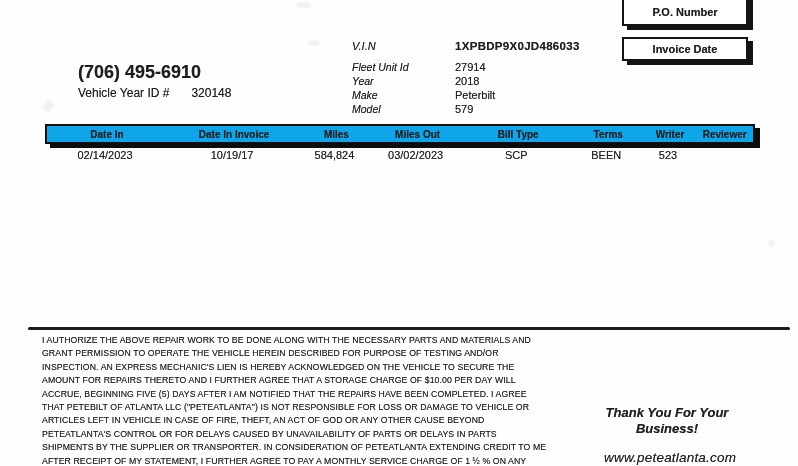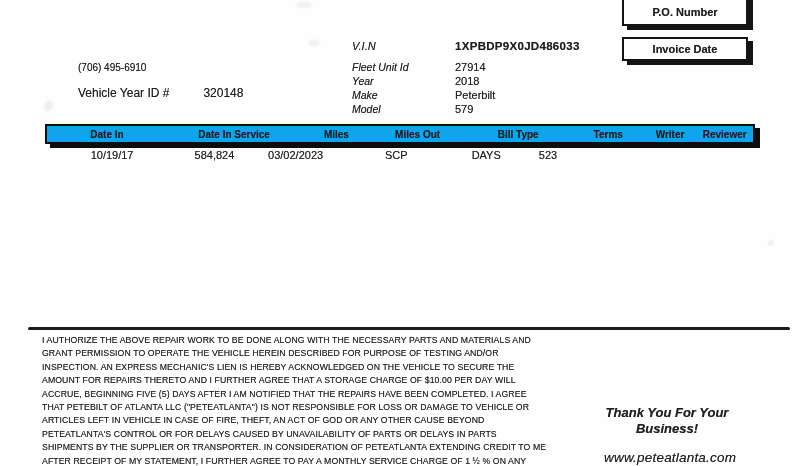--- a/index.html
+++ b/index.html
@@ -19,23 +19,23 @@
     position:absolute;left:622px;width:122px;height:20px;
     background:#fff;border:2px solid #141414;
     box-shadow:5px 4px 0 #141414;
     display:flex;align-items:center;justify-content:center;
     font-weight:bold;font-size:11px;
   }
   .po-box{top:-6px;height:24px;padding-top:4px;box-sizing:content-box;}
   .inv-box{top:37px;}
 
   
-  .phone{position:absolute;left:78px;top:62px;font-size:10px;}
+  .phone{position:absolute;left:78px;top:62px;font-size:18px;font-weight:bold;}
   .vunit{position:absolute;left:78px;top:86px;font-size:12px;display:flex;}
-  .vunit .val{margin-left:34px;}
+  .vunit .val{margin-left:22px;}
 
   
   .vinfo{position:absolute;left:352px;top:39px;font-size:10.5px;}
   .vinfo-row{display:flex;height:13px;margin-bottom:1px;align-items:flex-end;}
   .vinfo-row.first{margin-bottom:8px;}
   .vinfo-row .lbl{width:103px;font-style:italic;}
   .vinfo-row .val{font-size:11px;}
   .vinfo-row.first .lbl{font-size:11px;}
   .vinfo-row.first .val{font-weight:bold;font-size:11.5px;letter-spacing:.3px;}
 
@@ -122,35 +122,36 @@
       <span class="val">Peterbilt</span>
     </div>
     <div class="vinfo-row">
       <span class="lbl">Model</span>
       <span class="val">579</span>
     </div>
   </div>
 
   <div class="svc-header ink">
     <div class="c c1">Date In</div>
-    <div class="c c2">Date In Service</div>
+    <div class="c c2">Date In Invoice</div>
     <div class="c c3">Miles</div>
     <div class="c c4">Miles Out</div>
     <div class="c c5">Bill Type</div>
     <div class="c c6">Terms</div>
     <div class="c c7">Writer</div>
     <div class="c c8">Reviewer</div>
   </div>
 
   <div class="svc-row ink">
+    <div class="c c1">02/14/2023</div>
     <div class="c c2">10/19/17</div>
     <div class="c c3">584,824</div>
     <div class="c c4">03/02/2023</div>
     <div class="c c5">SCP</div>
-    <div class="c c6">DAYS</div>
+    <div class="c c6">BEEN</div>
     <div class="c c7">523</div>
     <div class="c c8"></div>
   </div>
 
   <div class="divider"></div>
   <div class="legal ink">I AUTHORIZE THE ABOVE REPAIR WORK TO BE DONE ALONG WITH THE NECESSARY PARTS AND MATERIALS AND
 GRANT PERMISSION TO OPERATE THE VEHICLE HEREIN DESCRIBED FOR PURPOSE OF TESTING AND/OR
 INSPECTION.  AN EXPRESS MECHANIC'S LIEN IS HEREBY ACKNOWLEDGED ON THE VEHICLE TO SECURE THE
 AMOUNT FOR REPAIRS THERETO AND I FURTHER AGREE THAT A STORAGE CHARGE OF $10.00 PER DAY WILL
 ACCRUE, BEGINNING FIVE (5) DAYS AFTER I AM NOTIFIED THAT THE REPAIRS HAVE BEEN COMPLETED.  I AGREE

